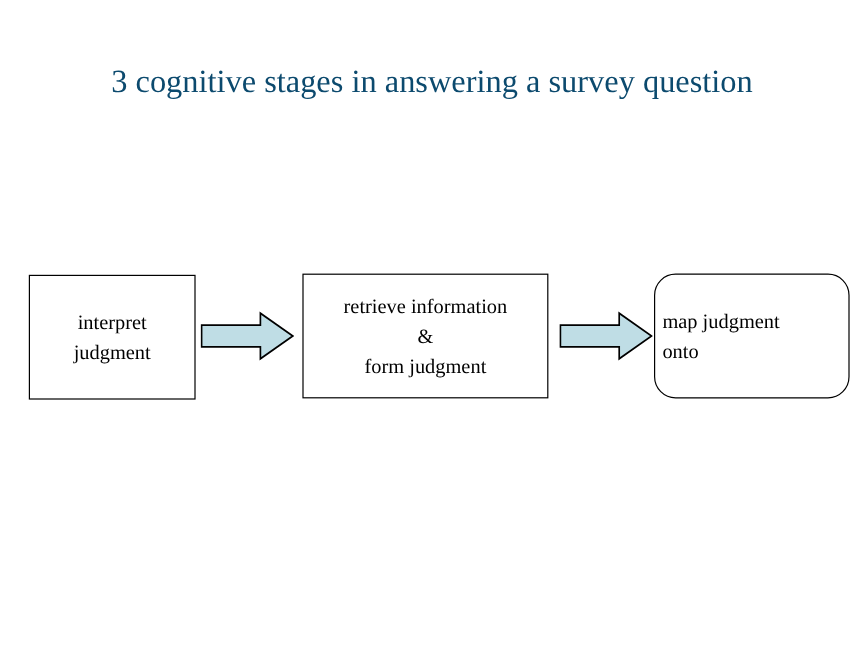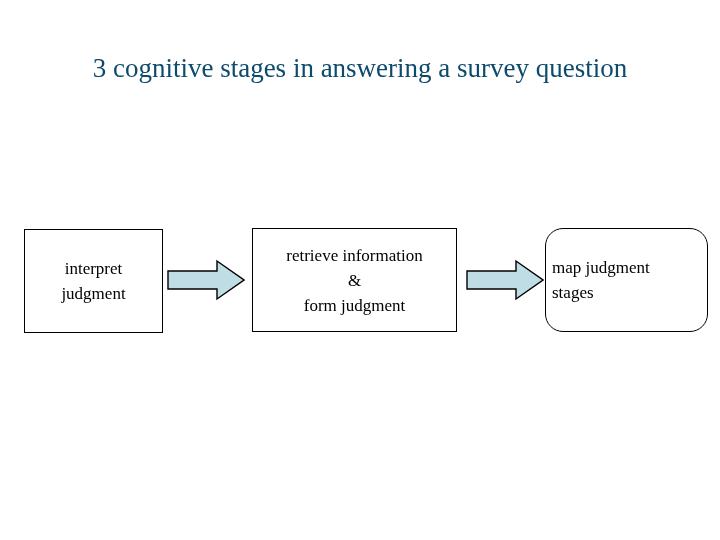--- a/index.html
+++ b/index.html
@@ -108,16 +108,16 @@
   </div>
 
   <div class="flow-arrow" id="flow-arrow-2">
     <svg viewBox="0 0 78 44" xmlns="http://www.w3.org/2000/svg">
       <polygon points="1,13 50,13 50,3 77,22 50,41 50,31 1,31" fill="#bfdde5" stroke="#000000" stroke-width="1.4" stroke-linejoin="miter"></polygon>
     </svg>
   </div>
 
   <div class="stage-box" id="stage-box-3">
     <span class="line">map judgment</span>
-    <span class="line">stages</span>
+    <span class="line">onto</span>
   </div>
 
 </div>
 
 </body></html>

